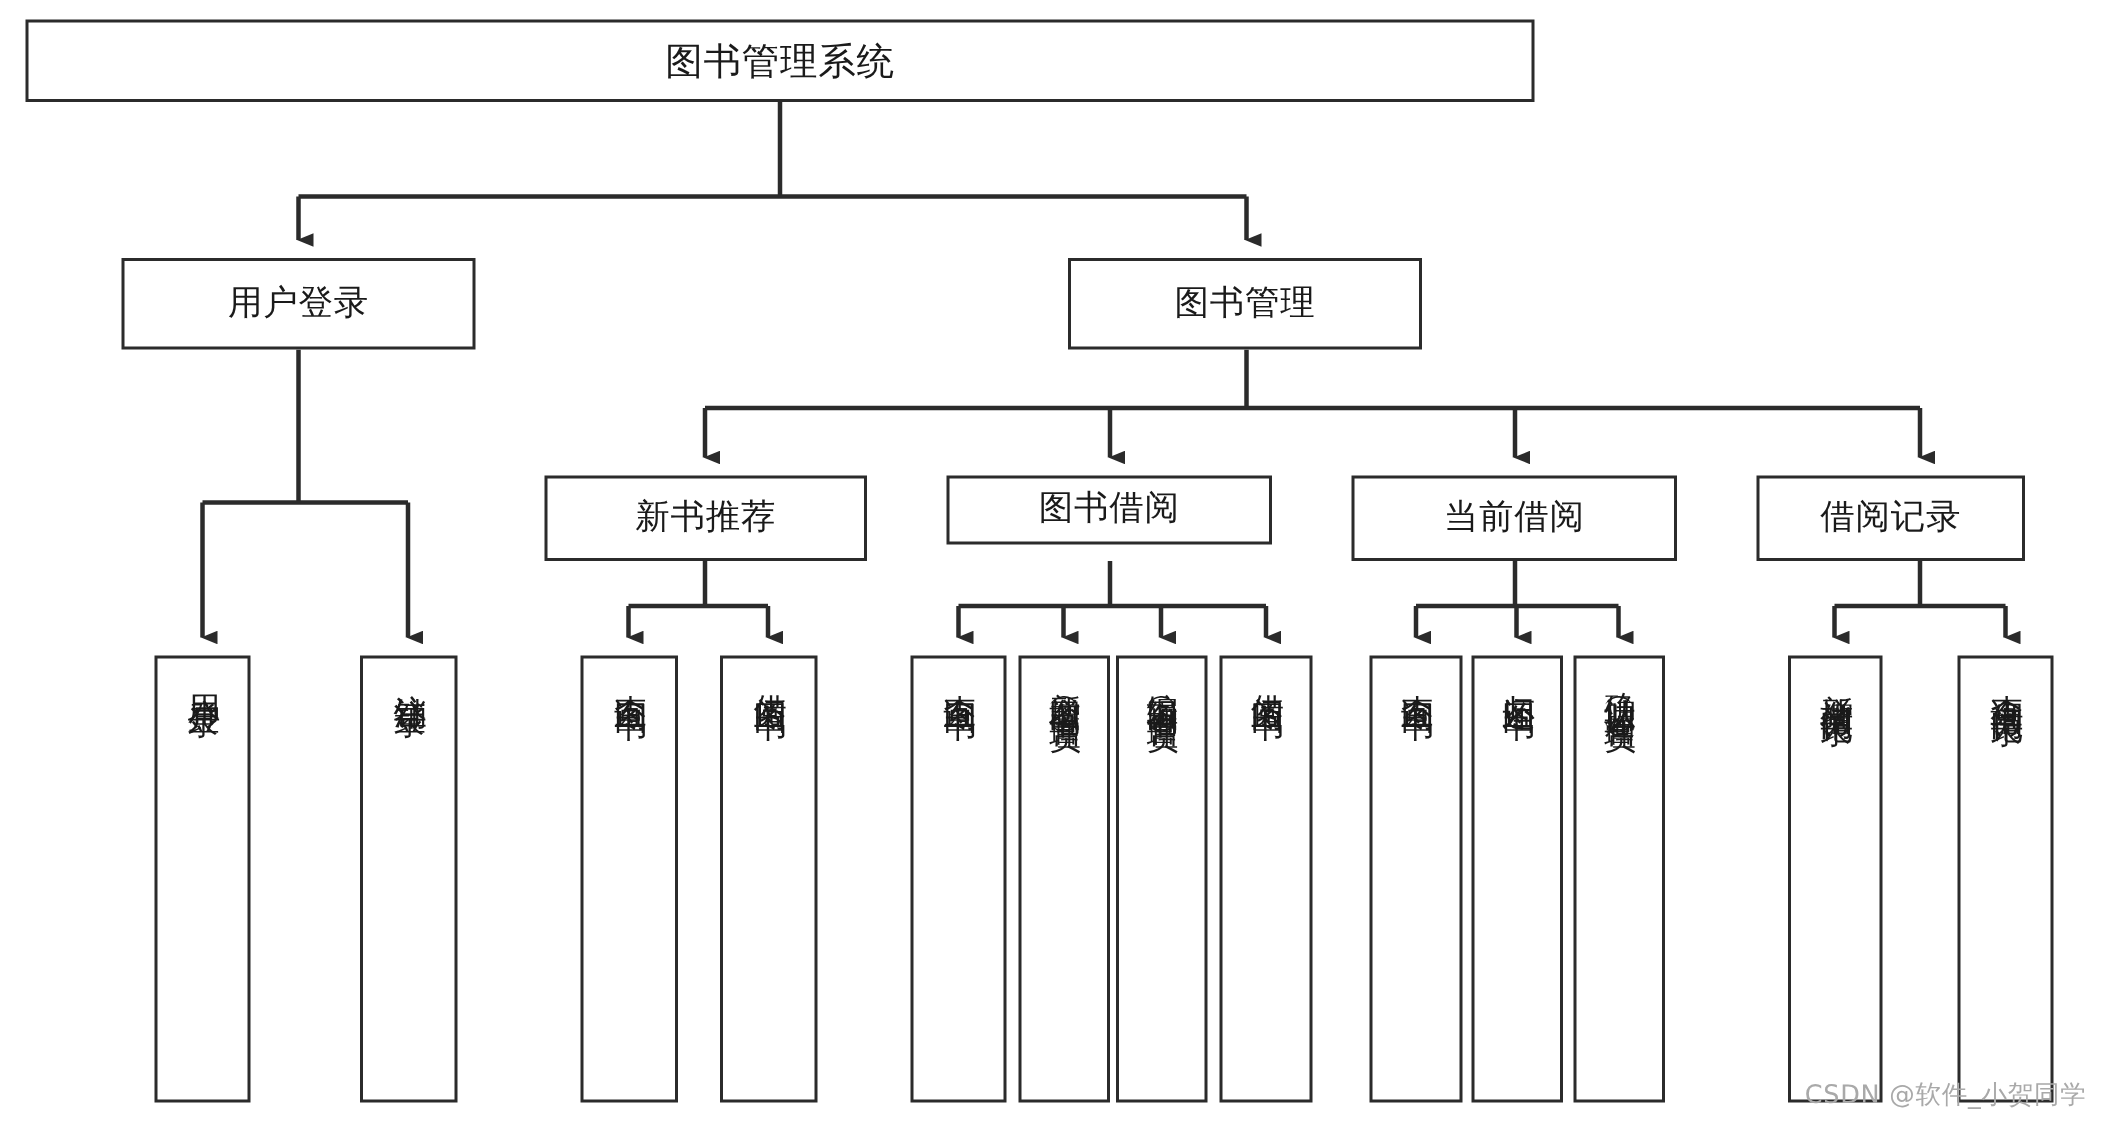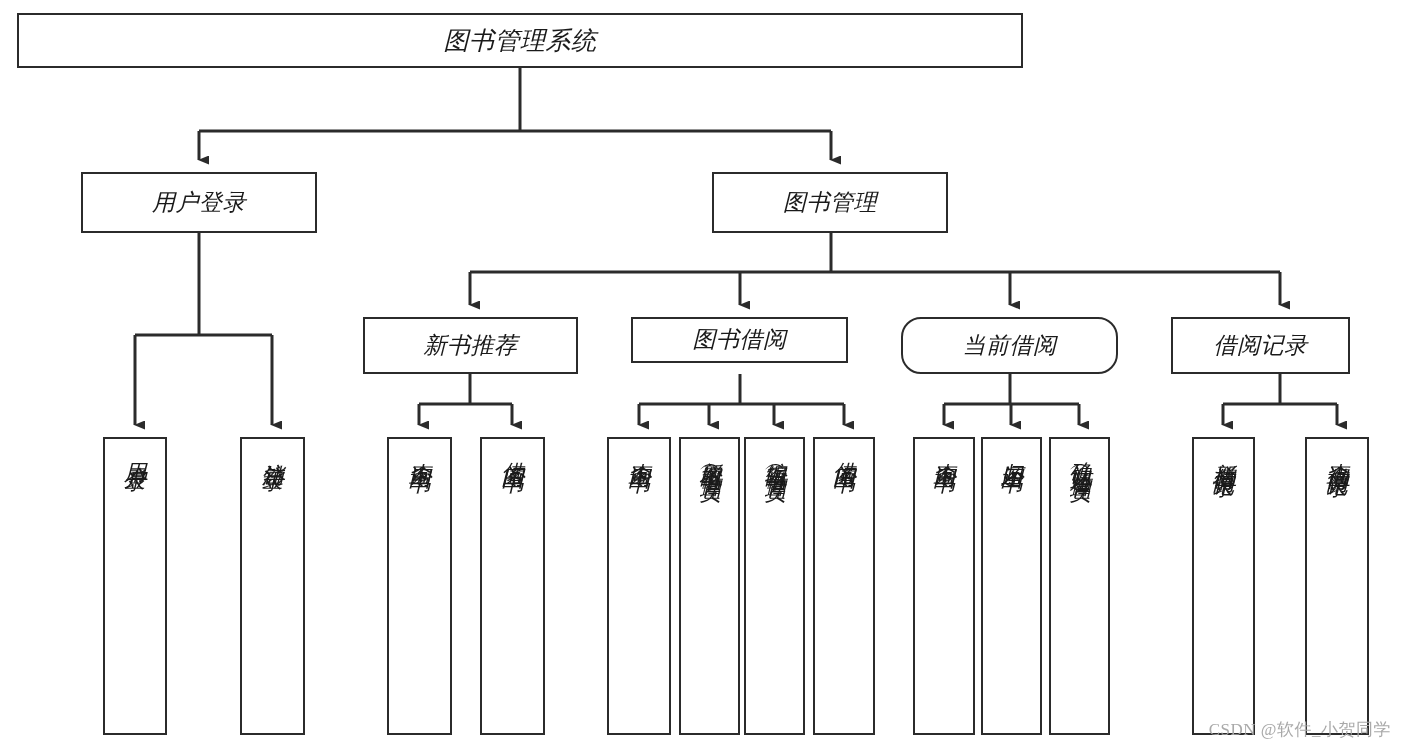--- a/index.html
+++ b/index.html
@@ -28,21 +28,20 @@
   }
   .node-box {
     position: absolute;
     box-sizing: border-box;
     border: 2.5px solid #2b2b2b;
     background: #ffffff;
     display: flex;
     align-items: center;
     justify-content: center;
     color: #1a1a1a;
-    font-style: italic;
   }
   .node-label {
     display: block;
     text-align: center;
     line-height: 1.18;
     letter-spacing: 0.5px;
     white-space: nowrap;
   }
   .node-box.horizontal .node-label {
     writing-mode: horizontal-tb;
@@ -65,21 +64,20 @@
   .leaf-node.narrow .node-label { font-size: 21px; }
   #watermark {
     position: absolute;
     right: 14px;
     bottom: 6px;
     font-size: 17px;
     color: #a9a9a9;
     letter-spacing: 0.5px;
     white-space: nowrap;
     pointer-events: none;
-    font-family: Liberation Serif, serif;
   }
 </style>
 </head>
 <body>
 
 <div id="diagram-root">
 
   <svg id="flow-svg" viewBox="0 0 1405 747" xmlns="http://www.w3.org/2000/svg">
     <defs>
       <marker id="arrowhead" markerWidth="9" markerHeight="11" refX="4.5" refY="10" orient="auto" markerUnits="userSpaceOnUse">
@@ -155,21 +153,21 @@
   </div>
 
   <div class="node-box horizontal level2-node" style="left:712px; top:172px; width:236px; height:61px;">
     <span class="node-label">图书管理</span>
   </div>
 
   <div class="node-box horizontal level3-node" style="left:631px; top:317px; width:217px; height:46px;">
     <span class="node-label">图书借阅</span>
   </div>
 
-  <div class="node-box horizontal level3-node" style="left:901px; top:317px; width:217px; height:57px;border-radius:20px;">
+  <div class="node-box horizontal level3-node" style="left:901px; top:317px; width:217px; height:57px;">
     <span class="node-label">当前借阅</span>
   </div>
 
   <div class="node-box horizontal level3-node" style="left:1171px; top:317px; width:179px; height:57px;">
     <span class="node-label">借阅记录</span>
   </div>
 
   <div class="node-box vertical leaf-node" style="left:103px; top:437px; width:64px; height:298px;">
     <span class="node-label">用户登录</span>
   </div>

